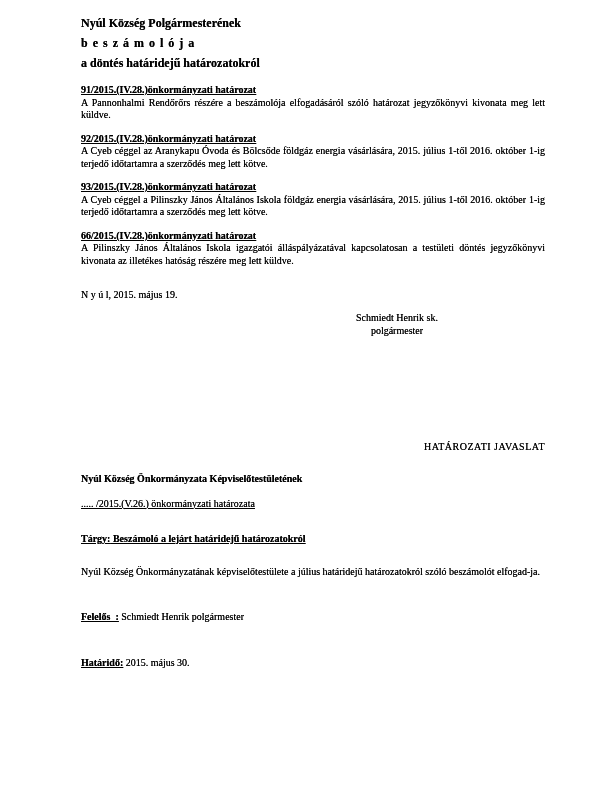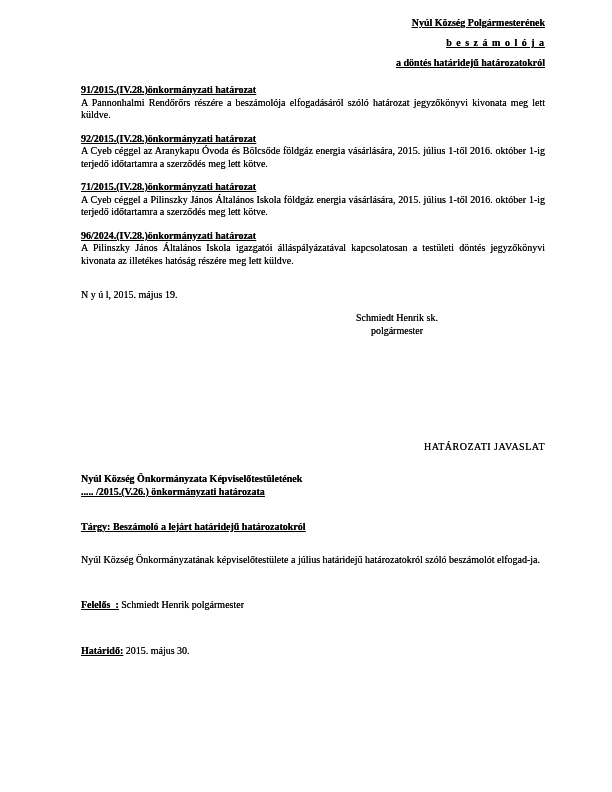--- a/index.html
+++ b/index.html
@@ -10,31 +10,31 @@
     background:#ffffff;
     box-sizing:border-box;
     padding:13px 67px 0 81px;
     font-family:"Liberation Serif","DejaVu Serif",serif;
     font-size:10px;
     line-height:12.5px;
     color:#000;
     text-shadow:0 0 0.5px rgba(0,0,0,0.85);
     overflow:hidden;
   }
-  .title { text-align:right; line-height:20px; font-weight:bold; font-size:10px;text-decoration:underline; }
+  .title { text-align:left; line-height:20px; font-weight:bold; font-size:12px; }
   .title .spaced { letter-spacing:1px; }
   .section { margin-top:11px; }
   .section:first-of-type { margin-top:14px; }
   .res-heading { font-weight:bold; text-decoration:underline; }
   .res-body { text-align:justify; }
   .dateline { margin-top:22px; }
   .signature { margin-top:9px; margin-left:220px; width:192px; text-align:center; line-height:13px; }
   .proposal-heading { margin-top:104px; text-align:right; font-weight:normal; letter-spacing:0.5px; }
   .council-line { margin-top:20px; font-weight:bold; }
-  .res-number-line { font-weight:bold; text-decoration:underline; }
+  .res-number-line { margin-top:12px; font-weight:normal; text-decoration:underline; }
   .subject-line { margin-top:23px; font-weight:bold; text-decoration:underline; }
   .resolution-text { margin-top:20px; text-align:justify; }
   .meta-line { line-height:12.5px;margin-top:33px; }
   .meta-lines { margin-top:10px; }
   .u { text-decoration:underline; white-space:pre-wrap; }
   .lbl { font-weight:bold; }
 </style>
 </head>
 <body>
 
@@ -50,26 +50,26 @@
     <div class="res-heading">91/2015.(IV.28.)önkormányzati határozat</div>
     <div class="res-body">A Pannonhalmi Rendőrőrs részére a beszámolója elfogadásáról szóló határozat jegyzőkönyvi kivonata meg lett küldve.</div>
   </div>
 
   <div class="section">
     <div class="res-heading">92/2015.(IV.28.)önkormányzati határozat</div>
     <div class="res-body">A Cyeb céggel az Aranykapu Óvoda és Bölcsőde földgáz energia vásárlására, 2015. július 1-től 2016. október 1-ig terjedő időtartamra a szerződés meg lett kötve.</div>
   </div>
 
   <div class="section">
-    <div class="res-heading">71/2015.(IV.28.)önkormányzati határozat</div>
+    <div class="res-heading">93/2015.(IV.28.)önkormányzati határozat</div>
     <div class="res-body">A Cyeb céggel a Pilinszky János Általános Iskola földgáz energia vásárlására, 2015. július 1-től 2016. október 1-ig terjedő időtartamra a szerződés meg lett kötve.</div>
   </div>
 
   <div class="section">
-    <div class="res-heading">96/2024.(IV.28.)önkormányzati határozat</div>
+    <div class="res-heading">66/2015.(IV.28.)önkormányzati határozat</div>
     <div class="res-body">A Pilinszky János Általános Iskola igazgatói álláspályázatával kapcsolatosan a testületi döntés jegyzőkönyvi kivonata az illetékes hatóság részére meg lett küldve.</div>
   </div>
 
   <div class="dateline">N y ú l, 2015. május 19.</div>
 
   <div class="signature">
     <div>Schmiedt Henrik sk.</div>
     <div>polgármester</div>
   </div>
 

